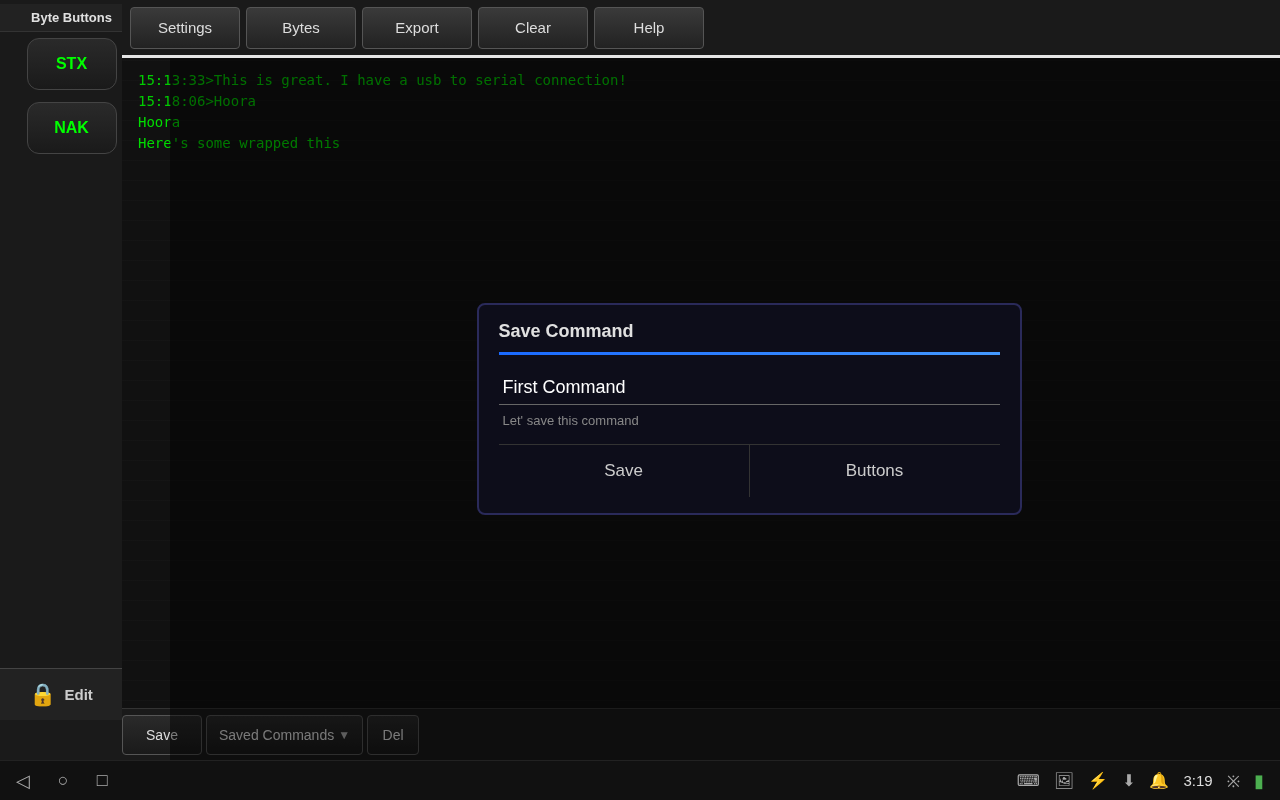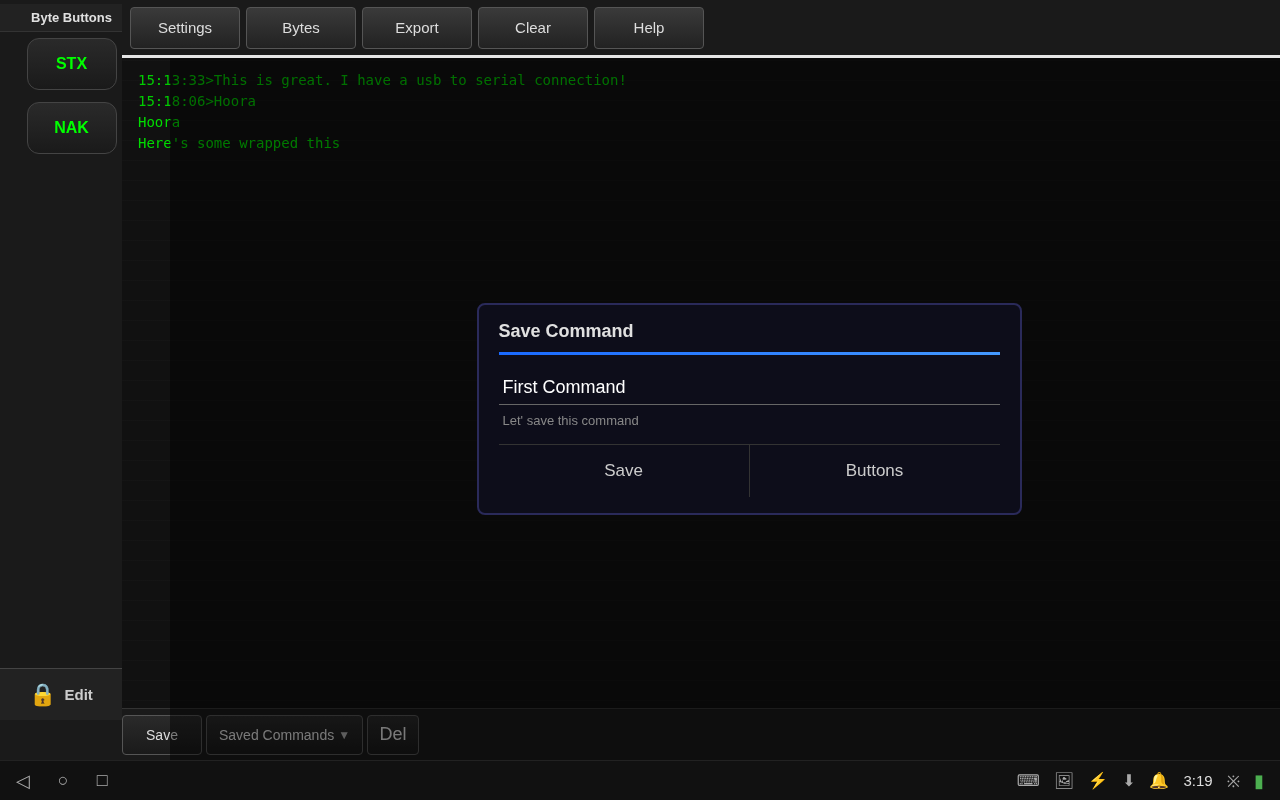--- a/index.html
+++ b/index.html
@@ -293,21 +293,21 @@
       margin-right: 4px;
     }
 
     #del-btn {
       width: 52px;
       height: 40px;
       background: linear-gradient(180deg, #2a2a2a 0%, #1a1a1a 100%);
       border: 1px solid #555;
       border-radius: 4px;
       color: #ddd;
-      font-size: 18px;
+      font-size: 14px;
       cursor: pointer;
       margin-right: 8px;
     }
 
     
     #nav-bar {
       position: absolute;
       bottom: 0;
       left: 0;
       width: 1280px;

